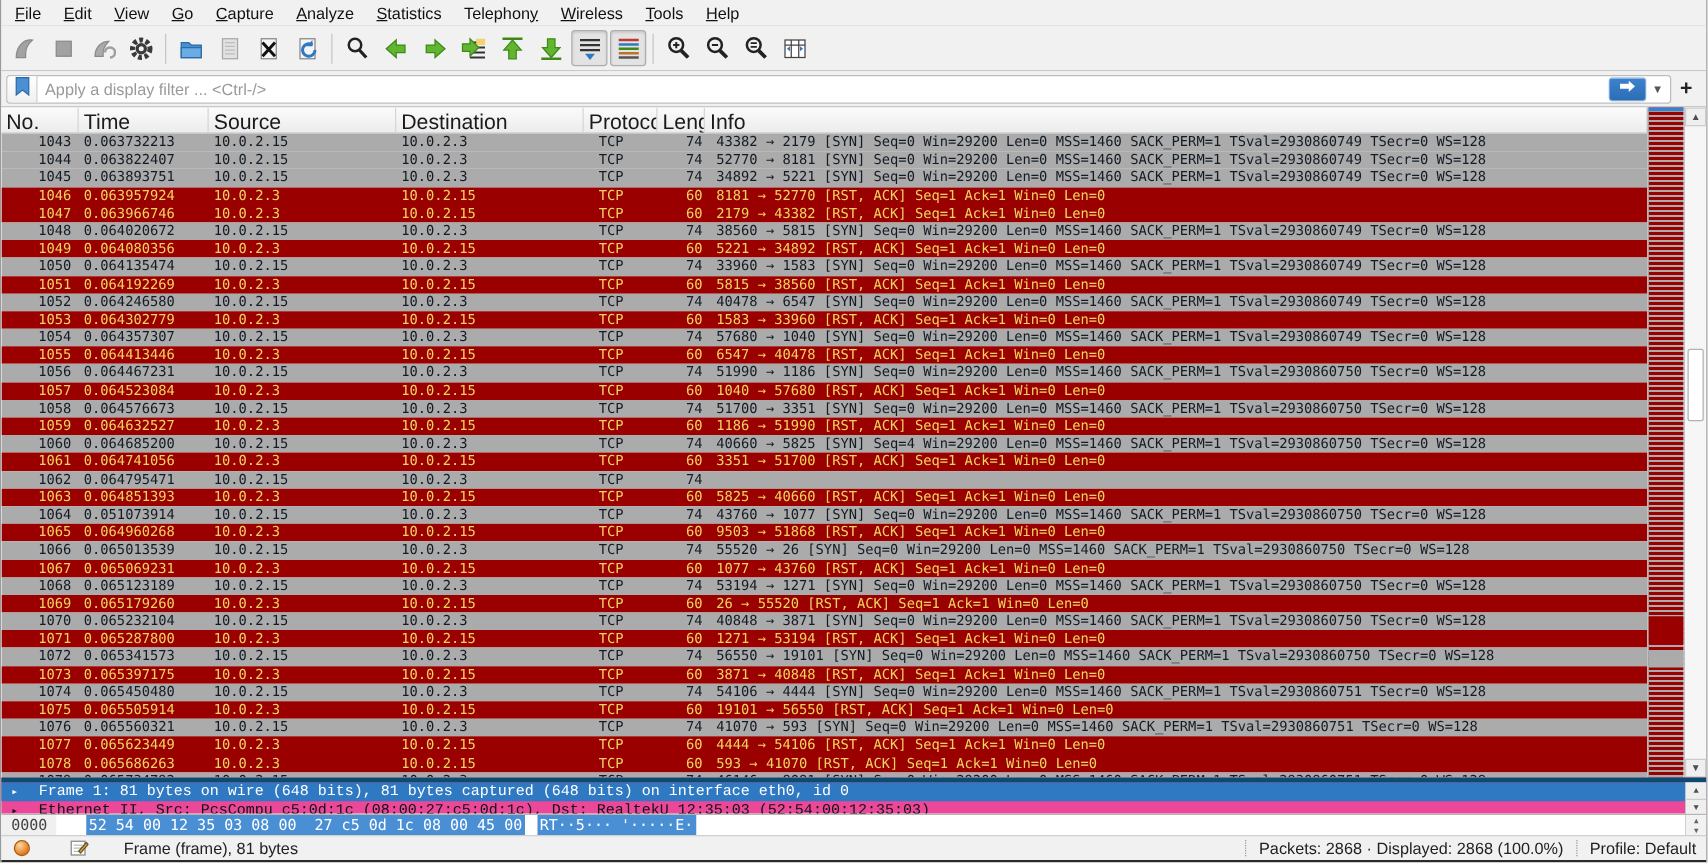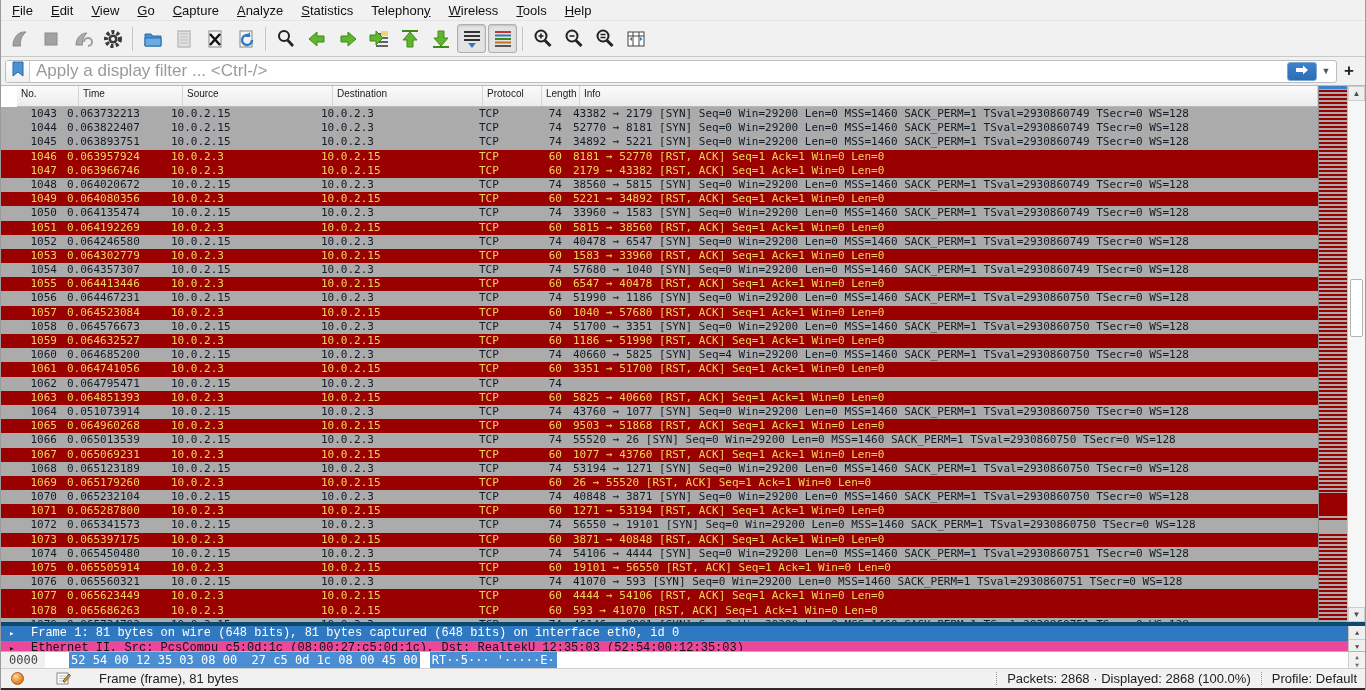--- a/index.html
+++ b/index.html
@@ -23,34 +23,34 @@
   .tsep{width:1px;height:24px;background:#c6c6c6;margin:0 4px;}
   .tbtn svg{display:block;}
 
   
   .filterbar{height:29px;display:flex;align-items:center;padding:3px 4px;background:#f1f1f1;
     border-bottom:1px solid #b9b9b9;}
   .fwrap{flex:1;height:23px;display:flex;align-items:center;background:#ffffff;
     border:1px solid #bdbdbd;border-radius:3px;overflow:hidden;}
   .fbookmark{width:24px;height:100%;display:flex;align-items:center;justify-content:center;
     border-right:1px solid #cfcfcf;background:linear-gradient(#ffffff,#f0f0f0);}
-  .finput{flex:1;border:0;outline:0;height:100%;padding:0 6px;font-size:17px;color:#c2410c;
+  .finput{flex:1;border:0;outline:0;height:100%;padding:0 6px;font-size:13px;color:#c2410c;
     font-family:"Liberation Sans",sans-serif;background:transparent;}
   .finput::placeholder{color:#9a9a9a;}
   .fapply{width:30px;height:19px;margin-right:2px;border:1px solid #7aa7d8;border-radius:3px;
     background:linear-gradient(var(--accent),#2e6db6);display:flex;align-items:center;justify-content:center;}
   .fcaret{width:14px;display:flex;align-items:center;justify-content:center;color:#555;font-size:9px;margin-right:3px;}
   .fplus{width:24px;display:flex;align-items:center;justify-content:center;font-size:17px;font-weight:bold;color:#222;}
 
   
   .packet-area{display:flex;height:536px;background:#ffffff;}
   .list-col{flex:1;display:flex;flex-direction:column;overflow:hidden;}
   .pheader{height:21px;display:grid;grid-template-columns:62px 104px 150px 150px 59px 38px 1fr;
     background:linear-gradient(#fbfbfb,#ececec);border-bottom:1px solid #b8b8b8;
-    font-size:10px;color:#1a1a1a;margin-left:16px;}
+    font-size:17px;color:#1a1a1a;}
   .pheader .h{padding:2px 0 0 4px;border-right:1px solid #d6d6d6;white-space:nowrap;overflow:hidden;}
   .rows{height:515px;overflow:hidden;font-family:"DejaVu Sans Mono",monospace;font-size:11px;}
   .prow{height:14.2px;display:grid;grid-template-columns:62px 104px 150px 150px 59px 38px 1fr;
     white-space:nowrap;line-height:14.2px;}
   .prow .c{overflow:hidden;}
   .prow .c0{text-align:right;padding-right:6px;}
   .prow .c1{padding-left:4px;}
   .prow .c2,.prow .c3{padding-left:4px;}
   .prow .c4{padding-left:12px;}
   .prow .c5{text-align:right;padding-right:2px;}

